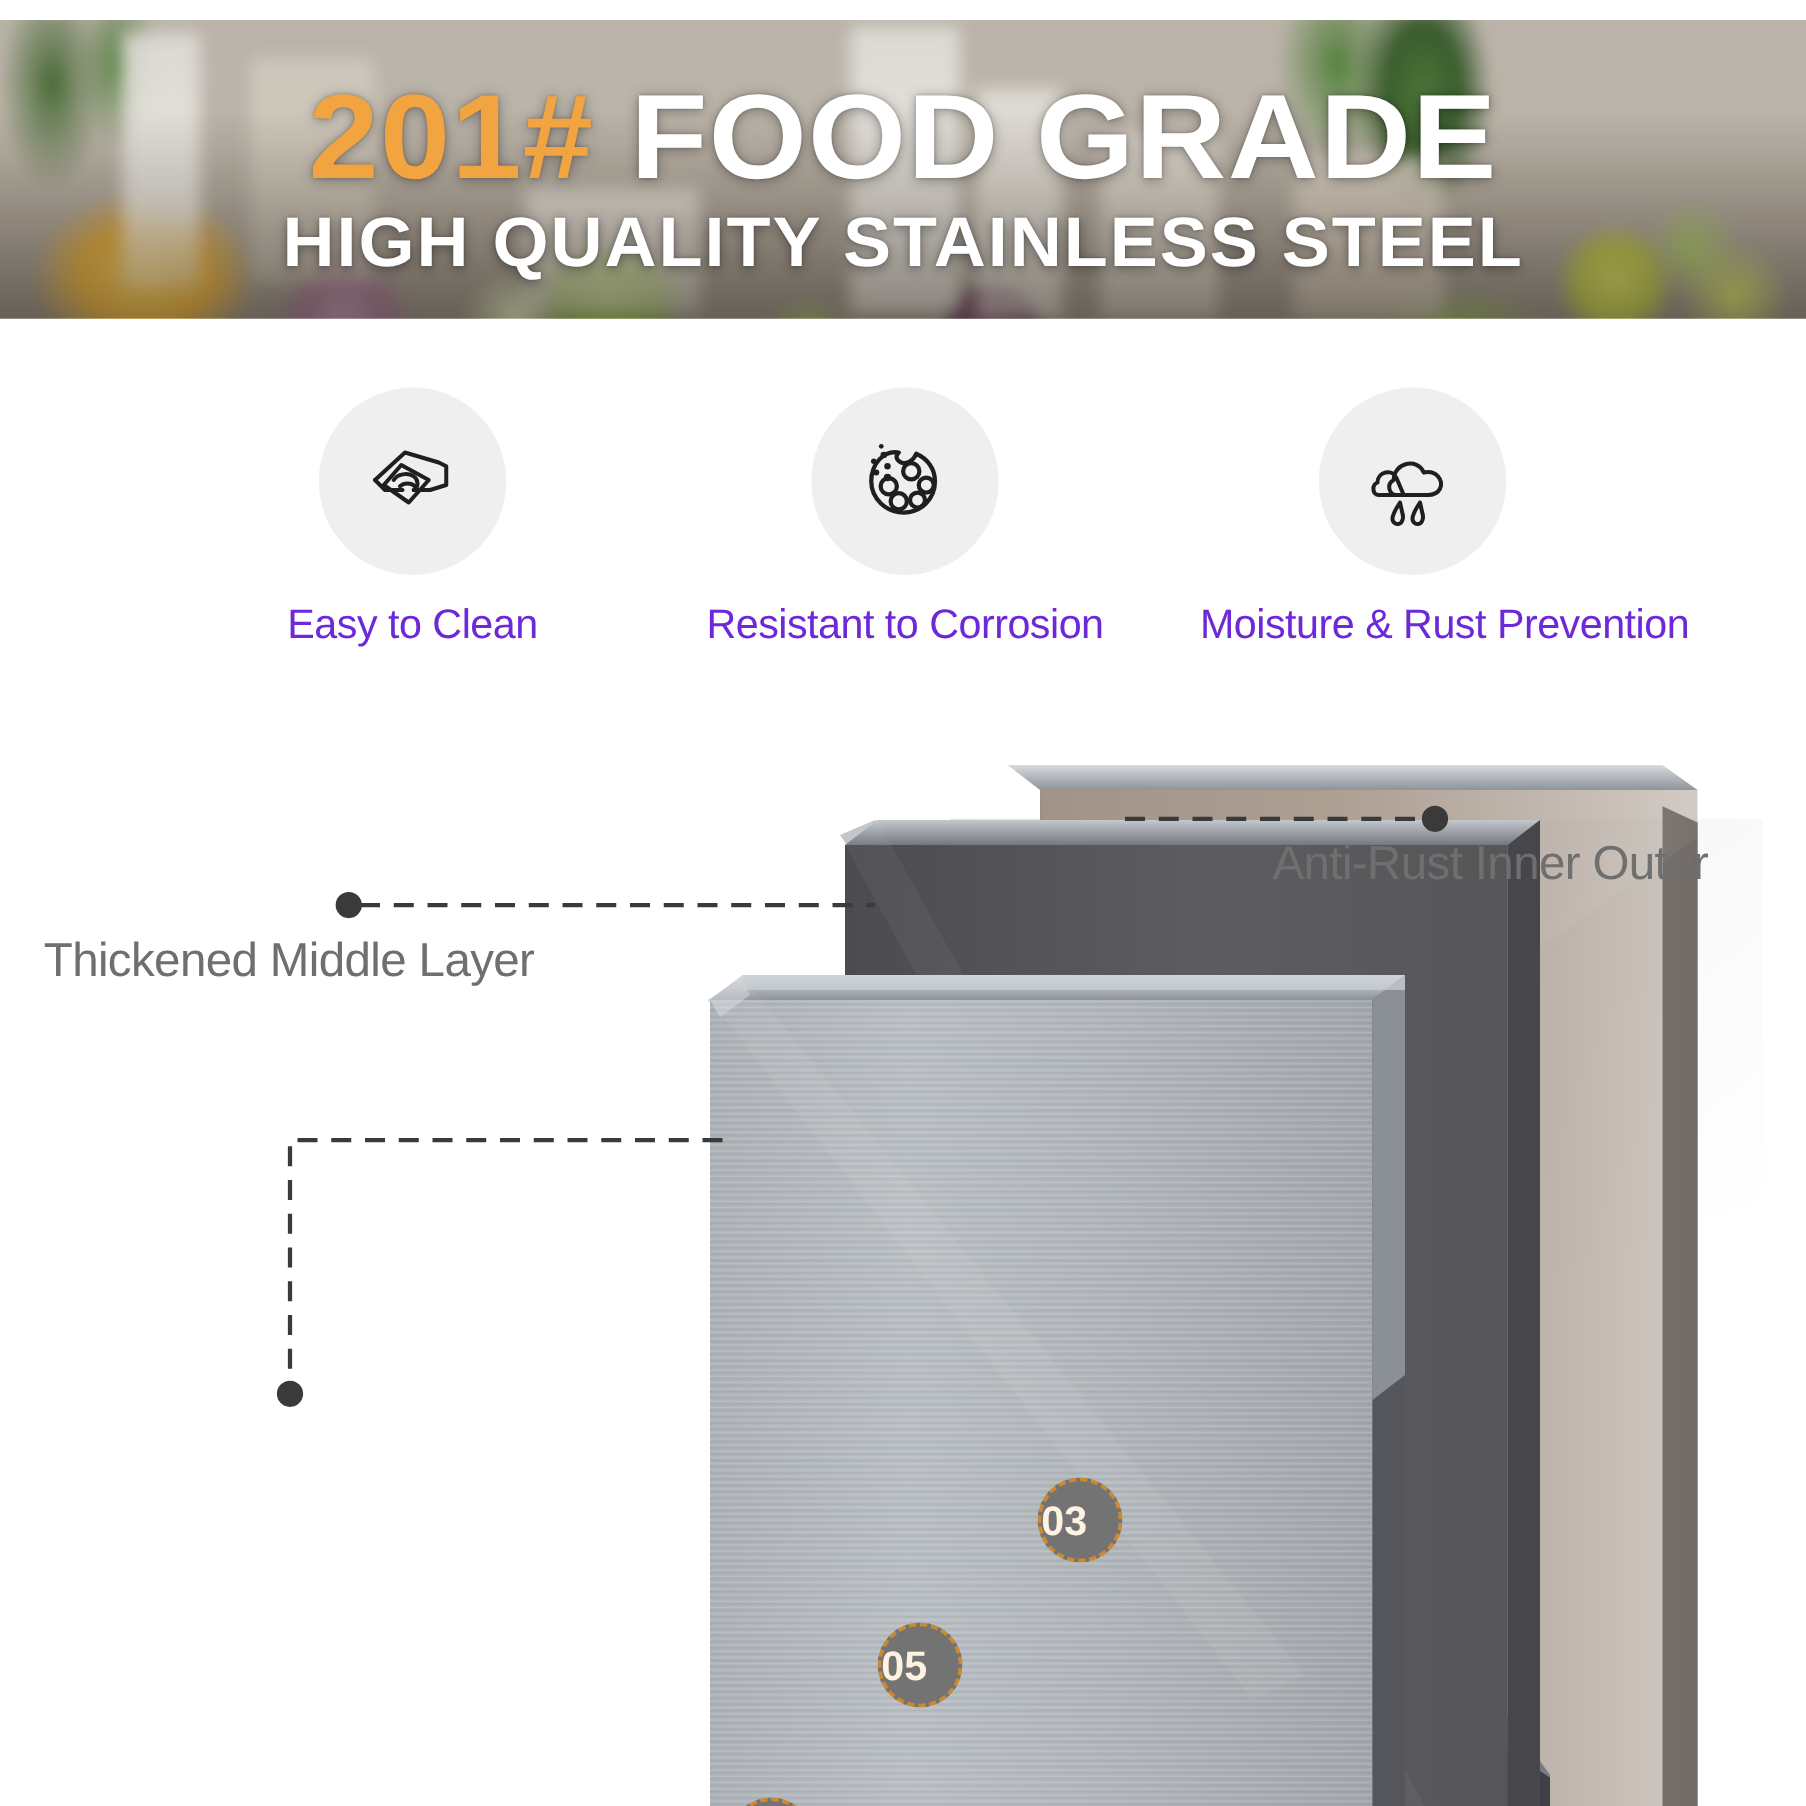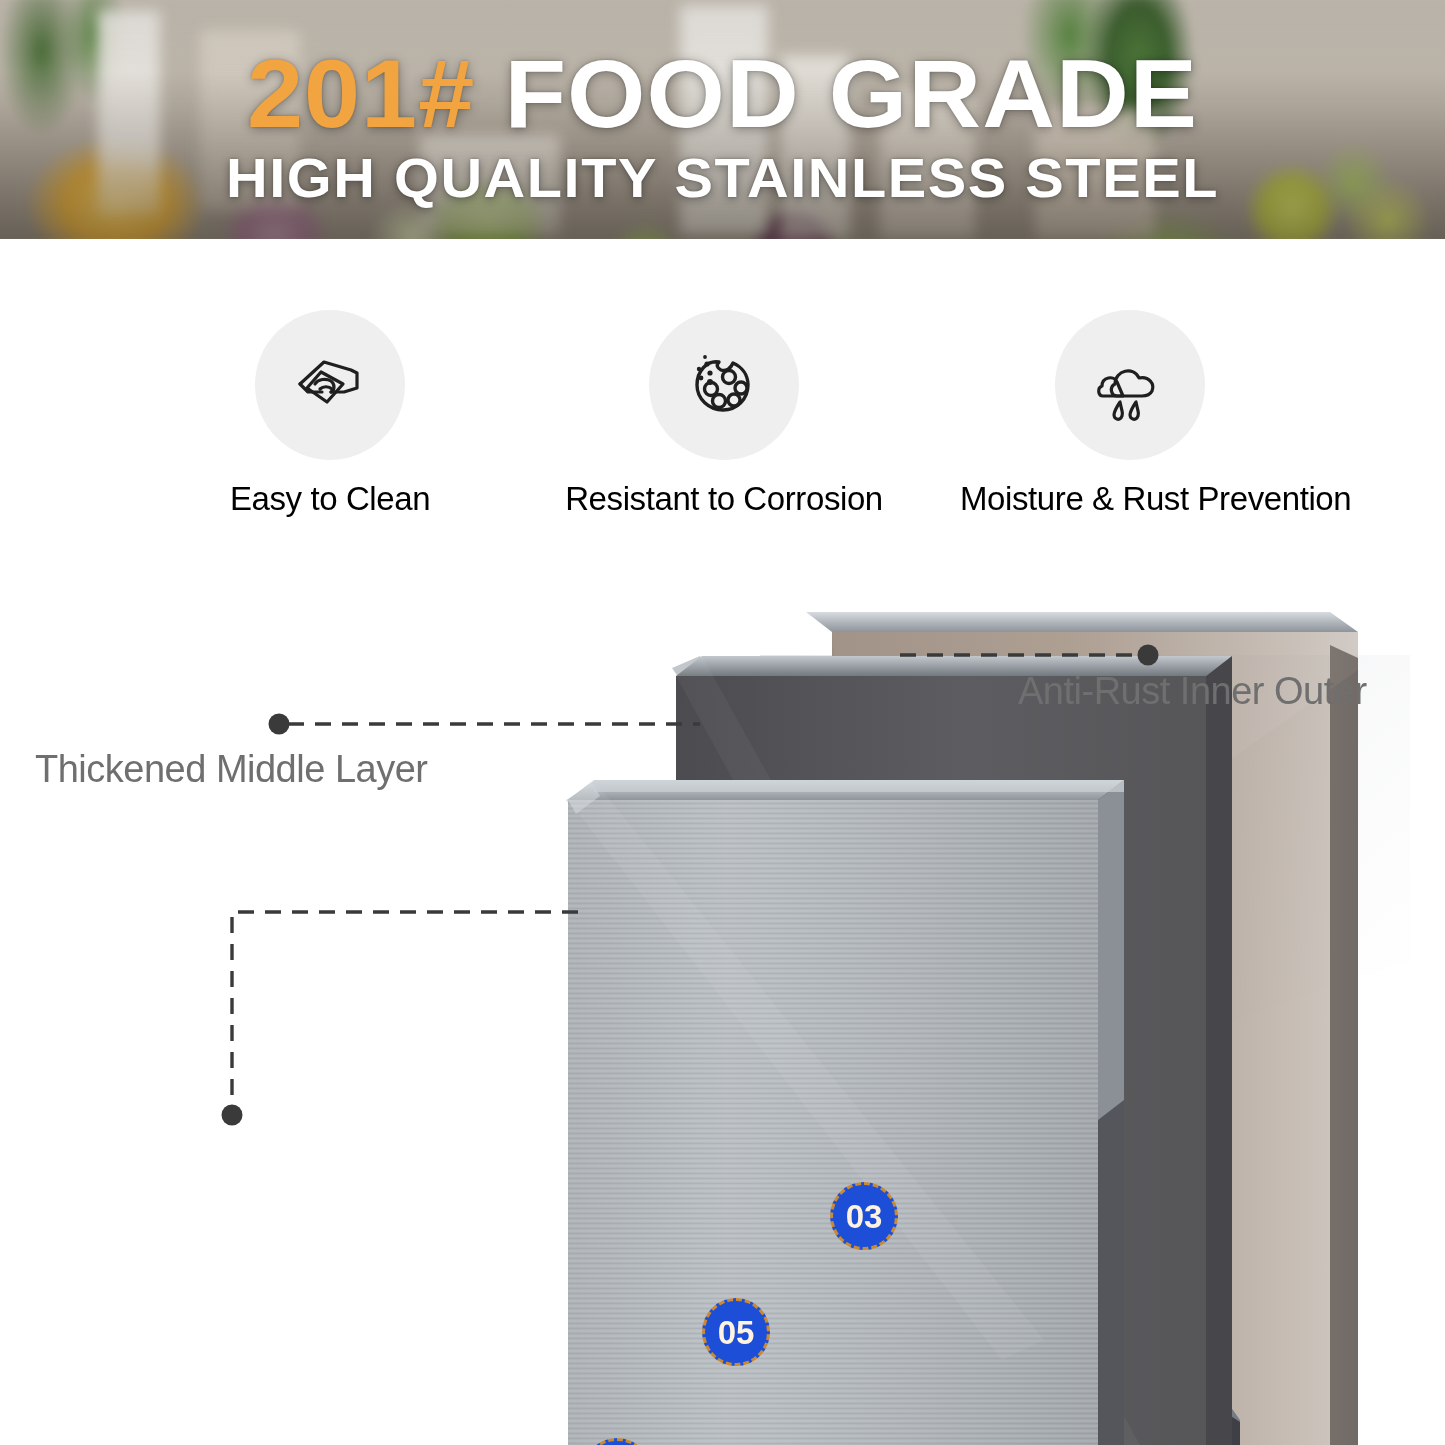--- a/index.html
+++ b/index.html
@@ -15,21 +15,21 @@
   .page {
     position: relative;
     width: 1445px;
     height: 1445px;
     background: #ffffff;
   }
 
   
   .hero {
     position: absolute;
-    left: 0; top: 0;
+    left: 0; top: 16px;
     width: 1445px;
     height: 239px;
     overflow: hidden;
   }
 
   
   .hero-photo {
     position: absolute;
     inset: 0;
     background:
@@ -124,21 +124,21 @@
     margin: 0 auto;
     display: flex;
     align-items: center;
     justify-content: center;
   }
   .feature-label {
     margin-top: 20px;
     font-family: "Liberation Sans", sans-serif;
     font-size: 33px;
     font-weight: 400;
-    color: #000000;
+    color: #6d28d9;
     white-space: nowrap;
     letter-spacing: -0.4px;
   }
   #feature-0 { left: 180px; width: 300px; }
   #feature-1 { left: 559px; width: 330px; }
   #feature-2 { left: 960px; width: 340px; }
 
   
   .diagram {
     position: absolute;
@@ -168,25 +168,24 @@
   #label-03 { left: 1018px; top: 110px; }
   #label-02 { left: 35px;  top: 188px; }
   #label-01 { left: 33px;  top: 570px; }
 
   
   .badge {
     position: absolute;
     width: 68px;
     height: 68px;
     border-radius: 50%;
-    background: #1d4ed8;
+    background: #737373;
     border: 3px dashed #c98a33;
     display: flex;
     align-items: center;
-    justify-content: center;
     z-index: 7;
   }
   .badge span {
     font-family: "Liberation Sans", sans-serif;
     font-size: 33px;
     font-weight: 700;
     color: #fdf3e0;
     letter-spacing: 0px;
     line-height: 1;
   }

